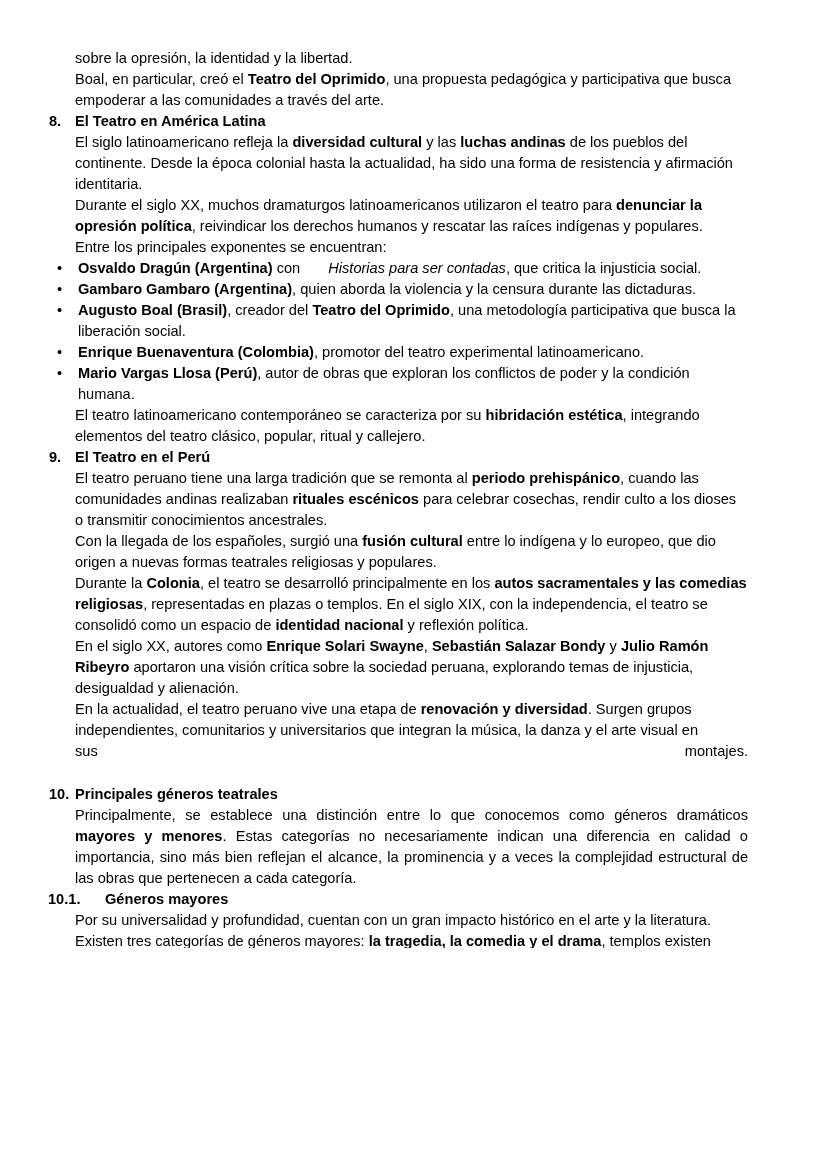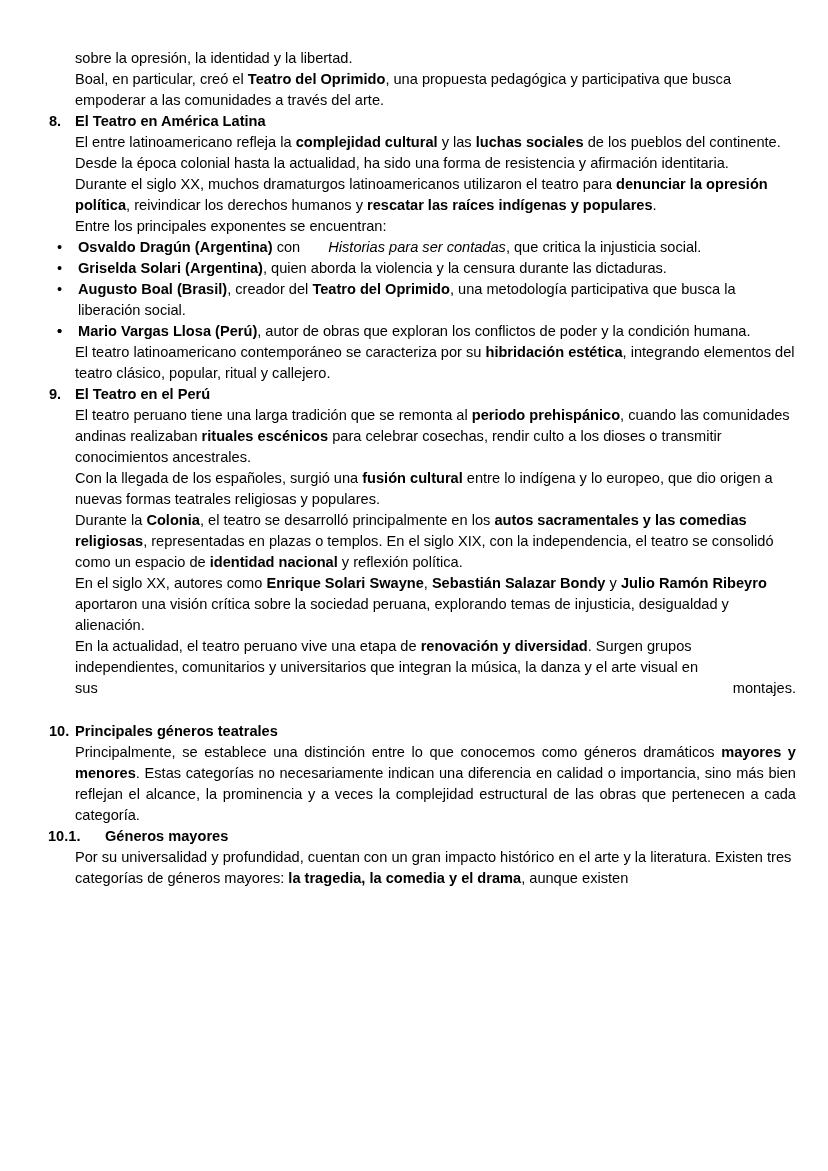--- a/index.html
+++ b/index.html
@@ -7,21 +7,21 @@
   body {
     width: 828px;
     height: 1171px;
     font-family: "Liberation Sans", sans-serif;
     color: #000000;
     overflow: hidden;
   }
   .page {
     width: 828px;
     height: 948px;
-    padding: 48px 32px 30px 75px;
+    padding: 48px 80px 30px 75px;
     overflow: hidden;
     background: #ffffff;
   }
   .para, .h-num, .bullet, .split {
     font-size: 14.6px;
     line-height: 21px;
   }
   .h-num {
     display: flex;
     font-weight: bold;
@@ -57,39 +57,40 @@
 <div class="page">
 
   <p class="para"><span>sobre la opresión, la identidad y la libertad.</span></p>
   <p class="para"><span>Boal, en particular, creó el </span><span style="font-weight: bold;">Teatro del Oprimido</span><span>, una propuesta pedagógica y participativa que busca empoderar a las comunidades a través del arte.</span></p>
 
   <h2 class="h-num">
     <span class="num">8.</span>
     <span>El Teatro en América Latina</span>
   </h2>
 
-  <p class="para"><span>El entre latinoamericano refleja la </span><span style="font-weight: bold;">complejidad cultural</span><span> y las </span><span style="font-weight: bold;">luchas sociales</span><span> de los pueblos del continente. Desde la época colonial hasta la actualidad, ha sido una forma de resistencia y afirmación identitaria.</span></p>
-  <p class="para"><span>Durante el siglo XX, muchos dramaturgos latinoamericanos utilizaron el teatro para </span><span style="font-weight: bold;">denunciar la opresión política</span><span>, reivindicar los derechos humanos y </span><span style="font-weight: bold; text-align: center;">rescatar las raíces indígenas y populares</span><span>.</span></p>
+  <p class="para"><span>El siglo latinoamericano refleja la </span><span style="font-weight: bold;">diversidad cultural</span><span> y las </span><span style="font-weight: bold;">luchas andinas</span><span> de los pueblos del continente. Desde la época colonial hasta la actualidad, ha sido una forma de resistencia y afirmación identitaria.</span></p>
+  <p class="para"><span>Durante el siglo XX, muchos dramaturgos latinoamericanos utilizaron el teatro para </span><span style="font-weight: bold;">denunciar la opresión política</span><span>, reivindicar los derechos humanos y </span><span style="font-weight: normal; text-align: center;">rescatar las raíces indígenas y populares</span><span>.</span></p>
   <p class="para"><span>Entre los principales exponentes se encuentran:</span></p>
 
   <div class="list">
     <div class="bullet">
       <span class="dot">•</span>
       <span><span style="font-weight: bold;">Osvaldo Dragún (Argentina)</span><span> con </span><span style="font-style: italic; margin-left: 24px;">Historias para ser contadas</span><span>, que critica la injusticia social.</span></span>
     </div>
     <div class="bullet">
       <span class="dot">•</span>
-      <span><span style="font-weight: bold;">Griselda Solari (Argentina)</span><span>, quien aborda la violencia y la censura durante las dictaduras.</span></span>
+      <span><span style="font-weight: bold;">Gambaro Gambaro (Argentina)</span><span>, quien aborda la violencia y la censura durante las dictaduras.</span></span>
     </div>
     <div class="bullet">
       <span class="dot">•</span>
       <span><span style="font-weight: bold;">Augusto Boal (Brasil)</span><span>, creador del </span><span style="font-weight: bold;">Teatro del Oprimido</span><span>, una metodología participativa que busca la liberación social.</span></span>
     </div>
     <div class="bullet">
       <span class="dot">•</span>
+      <span><span style="font-weight: bold;">Enrique Buenaventura (Colombia)</span><span>, promotor del teatro experimental latinoamericano.</span></span>
     </div>
     <div class="bullet">
       <span class="dot">•</span>
       <span><span style="font-weight: bold;">Mario Vargas Llosa (Perú)</span><span>, autor de obras que exploran los conflictos de poder y la condición humana.</span></span>
     </div>
   </div>
 
   <p class="para"><span>El teatro latinoamericano contemporáneo se caracteriza por su </span><span style="font-weight: bold;">hibridación estética</span><span>, integrando elementos del teatro clásico, popular, ritual y callejero.</span></p>
 
   <h2 class="h-num">
@@ -113,15 +114,15 @@
     <span>Principales géneros teatrales</span>
   </h2>
 
   <p class="para justify"><span>Principalmente, se establece una distinción entre lo que conocemos como géneros dramáticos </span><span style="font-weight: bold;">mayores y menores</span><span>. Estas categorías no necesariamente indican una diferencia en calidad o importancia, sino más bien reflejan el alcance, la prominencia y a veces la complejidad estructural de las obras que pertenecen a cada categoría.</span></p>
 
   <h2 class="h-num h-sub">
     <span class="num">10.1.</span>
     <span>Géneros mayores</span>
   </h2>
 
-  <p class="para"><span>Por su universalidad y profundidad, cuentan con un gran impacto histórico en el arte y la literatura. Existen tres categorías de géneros mayores: </span><span style="font-weight: bold;">la tragedia, la comedia y el drama</span><span>, aunque existen</span></p>
+  <p class="para"><span>Por su universalidad y profundidad, cuentan con un gran impacto histórico en el arte y la literatura. Existen tres categorías de géneros mayores: </span><span style="font-weight: bold;">la tragedia, la comedia y el drama</span><span>, templos existen</span></p>
 
 </div>
 
 </body></html>

